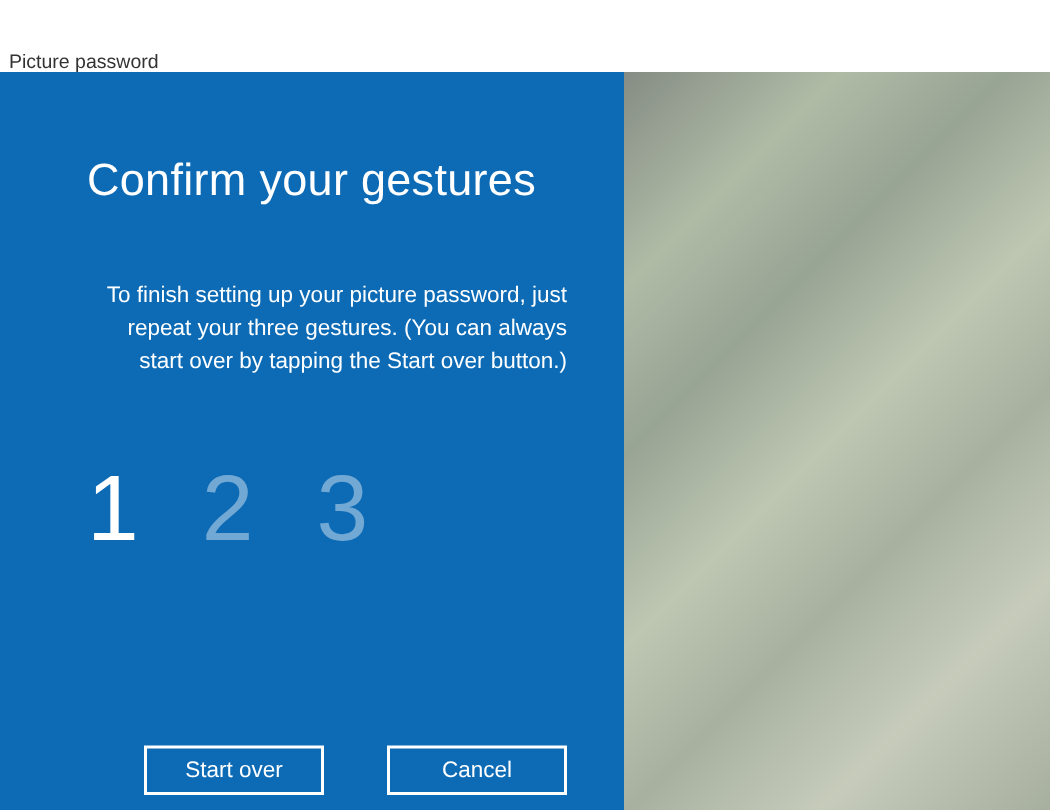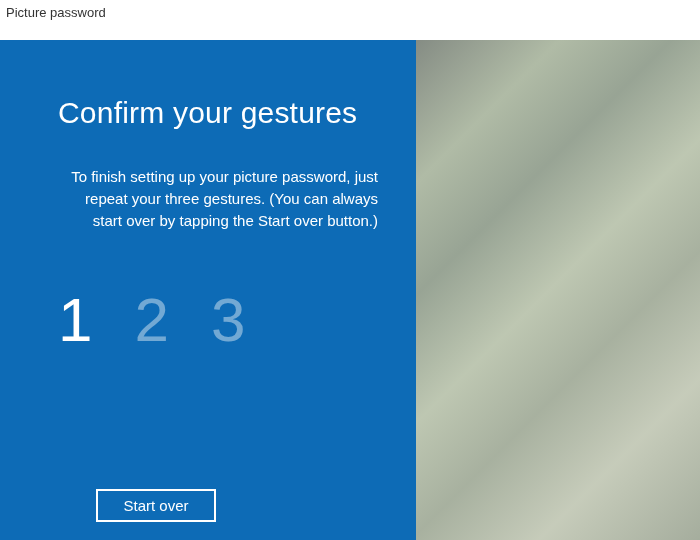--- a/index.html
+++ b/index.html
@@ -6,22 +6,23 @@
     body {
       width: 700px;
       height: 540px;
       font-family: "Segoe UI", Arial, sans-serif;
       background: #fff;
       overflow: hidden;
     }
     .window-title {
       font-size: 13px;
       color: #333;
-      padding: 5px 6px 20px 6px;
+      padding: 5px 6px 0 6px;
       background: #fff;
+      margin-top: 28px;
     }
     .content {
       display: flex;
       height: 514px;
     }
     .left-panel {
       width: 416px;
       background: #0d6bb6;
       color: #fff;
       padding: 56px 38px 30px 58px;
@@ -30,21 +31,21 @@
     }
     .right-panel {
       flex: 1;
       background: linear-gradient(135deg, #7a8279 0%, #a9b59e 18%, #8f9c8b 32%, #b8c2ab 48%, #a0aa97 62%, #c1c7b4 78%, #9aa392 100%);
       opacity: 0.92;
     }
     .heading {
       font-size: 30px;
       font-weight: 300;
       letter-spacing: 0.2px;
-      margin-bottom: 36px;
+      margin-bottom: 48px;
     }
     .body-text {
       font-size: 15px;
       line-height: 1.45;
       font-weight: 400;
       max-width: 320px;
       text-align: right;
     }
     .steps {
       margin-top: 58px;
@@ -92,17 +93,18 @@
     <p class="body-text">To finish setting up your picture password, just repeat your three gestures. (You can always start over by tapping the Start over button.)</p>
 
     <div class="steps">
       <div class="step active">1</div>
       <div class="step">2</div>
       <div class="step">3</div>
     </div>
 
     <div class="buttons">
       <button class="btn">Start over</button>
+      <button class="btn">Cancel</button>
     </div>
   </div>
 
   <div class="right-panel"></div>
 </div>
 
 </body></html>

